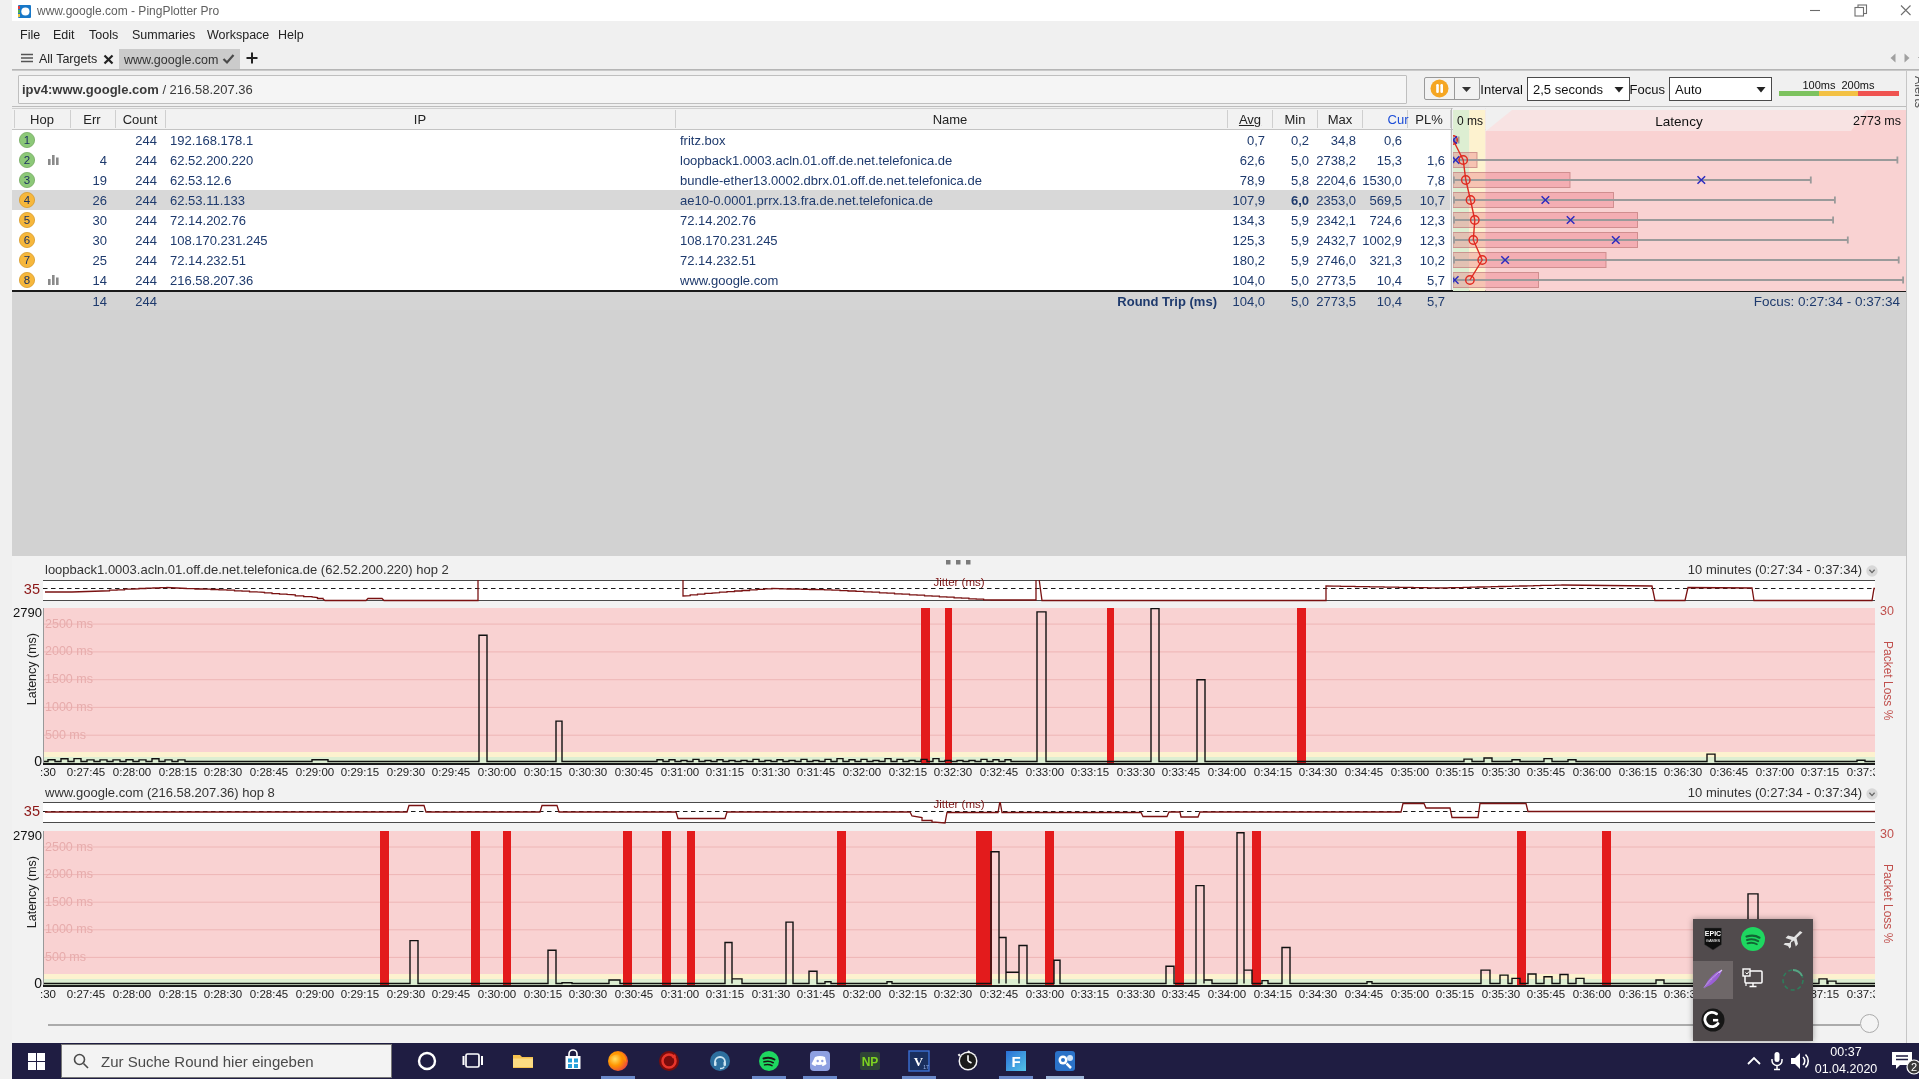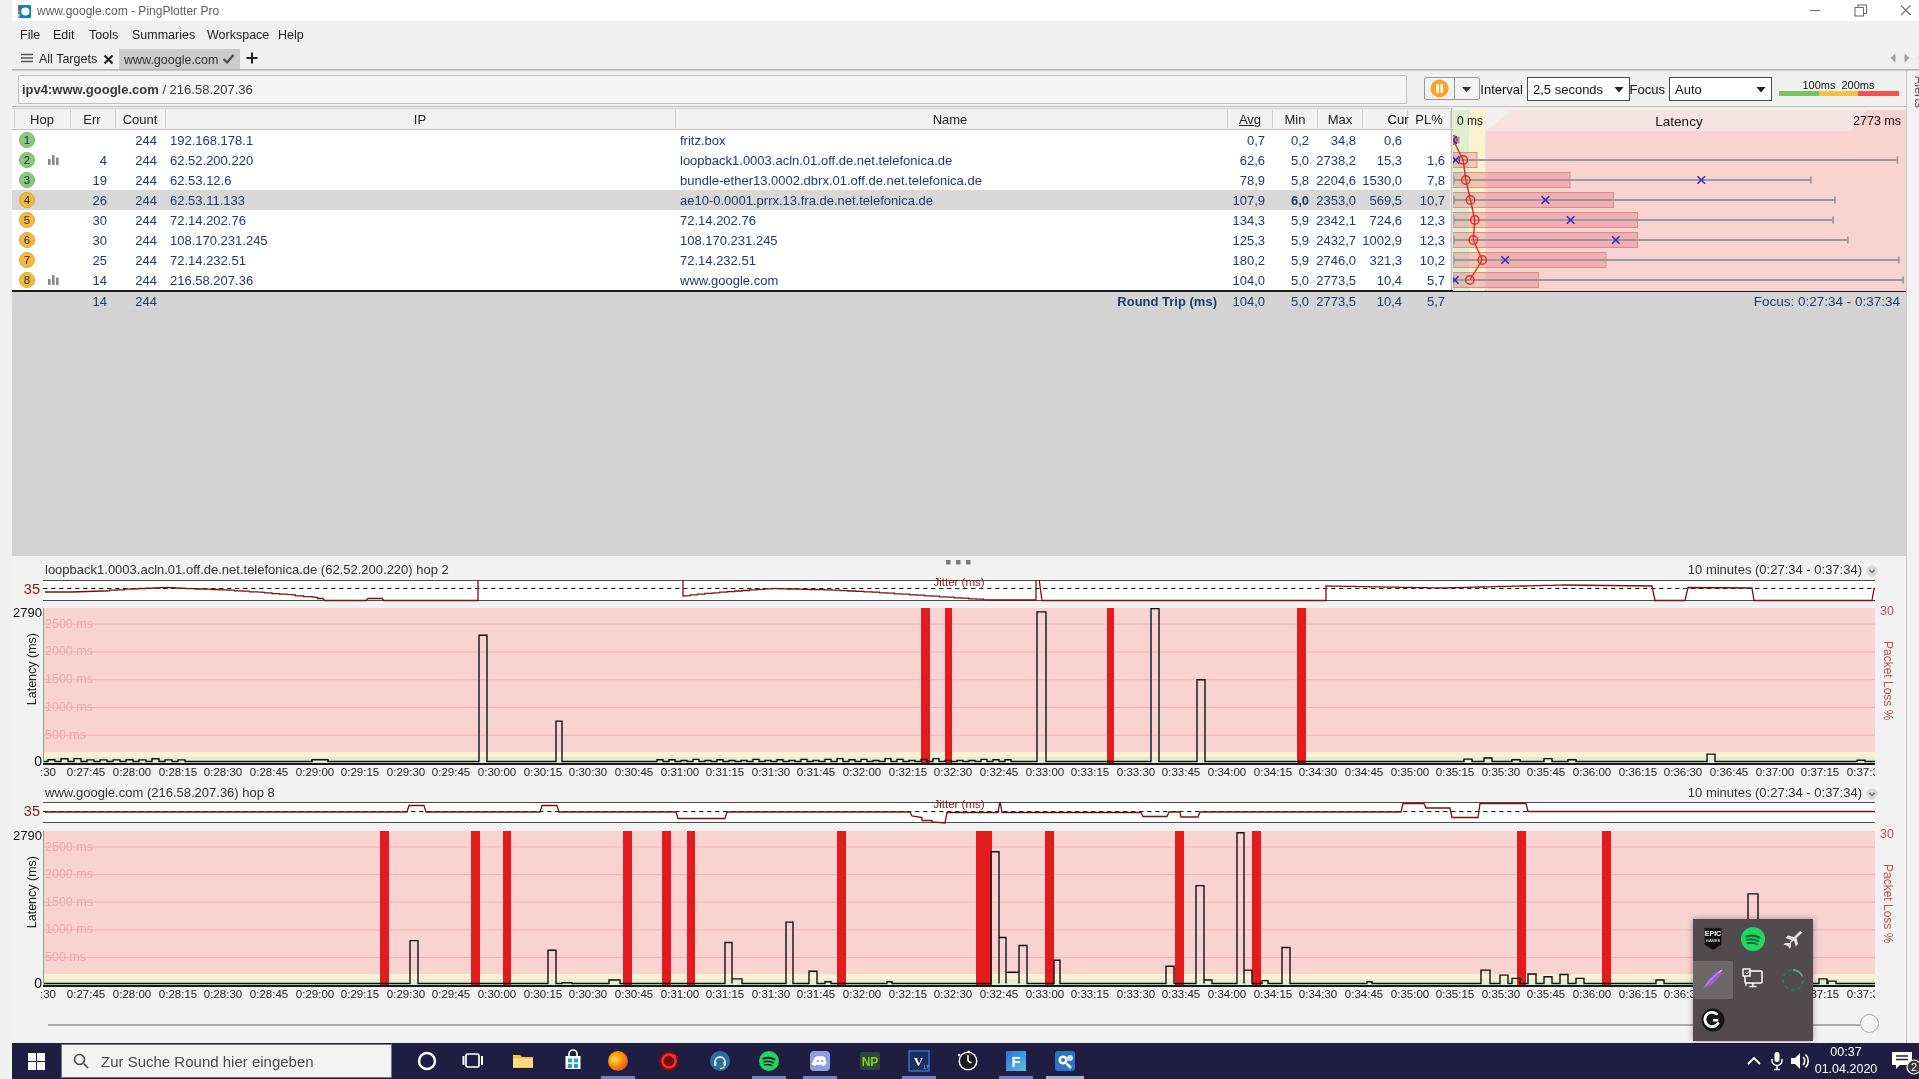--- a/index.html
+++ b/index.html
@@ -94,21 +94,21 @@
     <div style="position:absolute;left:1395px;top:110px;width:1px;height:18px;background:#cfcfcf;"></div>
     <div style="position:absolute;left:1438px;top:110px;width:1px;height:18px;background:#cfcfcf;"></div>
     <div style="position:absolute;left:30px;transform:translateX(-50%);top:113px;font-size:13px;color:#222;font-weight:normal;white-space:nowrap;line-height:1;">Hop</div>
     <div style="position:absolute;left:80px;transform:translateX(-50%);top:113px;font-size:13px;color:#222;font-weight:normal;white-space:nowrap;line-height:1;">Err</div>
     <div style="position:absolute;left:128px;transform:translateX(-50%);top:113px;font-size:13px;color:#222;font-weight:normal;white-space:nowrap;line-height:1;">Count</div>
     <div style="position:absolute;left:408px;transform:translateX(-50%);top:113px;font-size:13px;color:#222;font-weight:normal;white-space:nowrap;line-height:1;">IP</div>
     <div style="position:absolute;left:938px;transform:translateX(-50%);top:113px;font-size:13px;color:#222;font-weight:normal;white-space:nowrap;line-height:1;">Name</div>
     <div style="position:absolute;left:1238px;transform:translateX(-50%);top:113px;font-size:13px;color:#222;font-weight:normal;white-space:nowrap;line-height:1;text-decoration:underline;">Avg</div>
     <div style="position:absolute;left:1283px;transform:translateX(-50%);top:113px;font-size:13px;color:#222;font-weight:normal;white-space:nowrap;line-height:1;">Min</div>
     <div style="position:absolute;left:1328px;transform:translateX(-50%);top:113px;font-size:13px;color:#222;font-weight:normal;white-space:nowrap;line-height:1;">Max</div>
-    <div style="position:absolute;left:1372px;transform:translateX(-50%);top:113px;font-size:13px;color:#000000;font-weight:normal;white-space:nowrap;line-height:1;padding-left:28px;">Cur</div>
+    <div style="position:absolute;left:1372px;transform:translateX(-50%);top:113px;font-size:13px;color:#1d4ed8;font-weight:normal;white-space:nowrap;line-height:1;padding-left:28px;">Cur</div>
     <div style="position:absolute;left:1417px;transform:translateX(-50%);top:113px;font-size:13px;color:#222;font-weight:normal;white-space:nowrap;line-height:1;">PL%</div>
     <div style="position:absolute;left:0;top:129px;width:1894px;height:1px;background:#c4c4c4;"></div>
     <div style="position:absolute;left:0;top:130px;width:1438px;height:160px;background:#fff;"></div>
     <div style="position:absolute;left:0;top:190px;width:1438px;height:20px;background:#d8d8d8;"></div>
     <svg class="abs" style="left:7px;top:132px" width="16" height="16" viewBox="0 0 16 16">
 <circle cx="8" cy="8" r="7.6" fill="#8cc878" stroke="#74aa60" stroke-width="0.8"></circle>
 <text x="8" y="12" font-size="11.5" text-anchor="middle" fill="#1d3260" font-family="Liberation Sans">1</text>
     </svg>
     <div style="position:absolute;right:1774px;top:134px;font-size:13px;color:#1e3a6d;font-weight:normal;white-space:nowrap;line-height:1;">244</div>
     <div style="position:absolute;left:158px;top:134px;font-size:13px;color:#1e3a6d;font-weight:normal;white-space:nowrap;line-height:1;">192.168.178.1</div>

